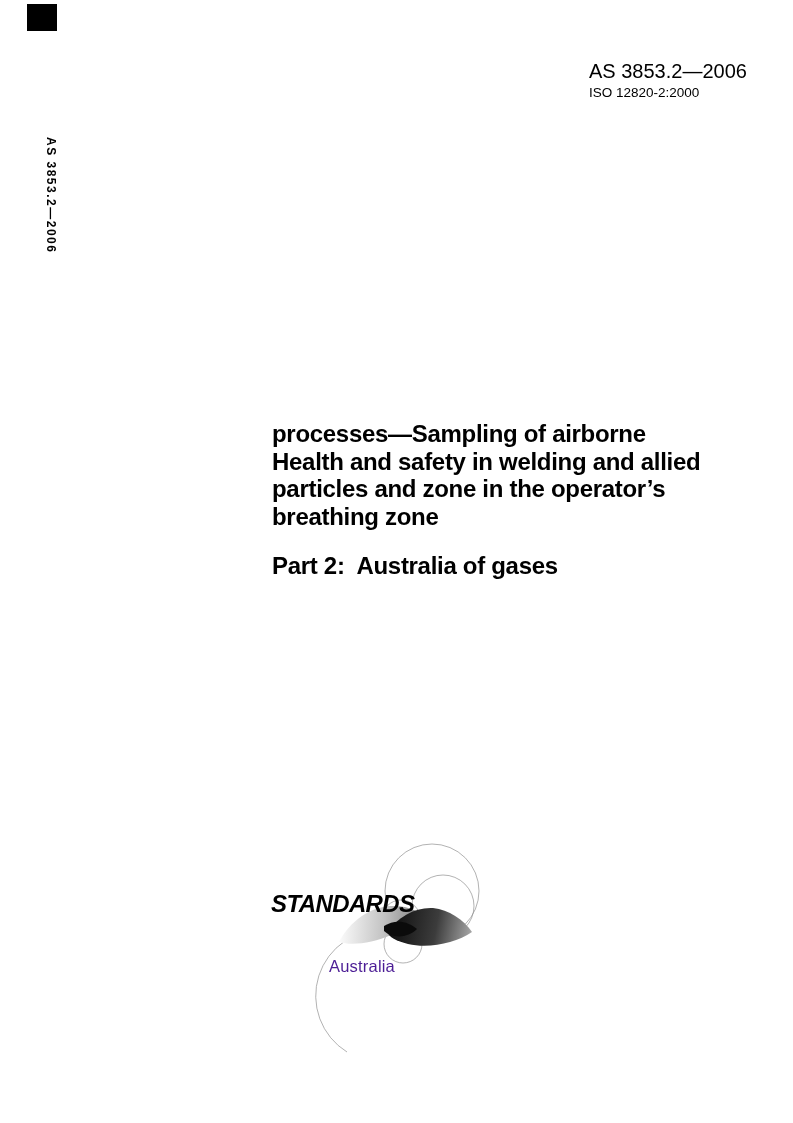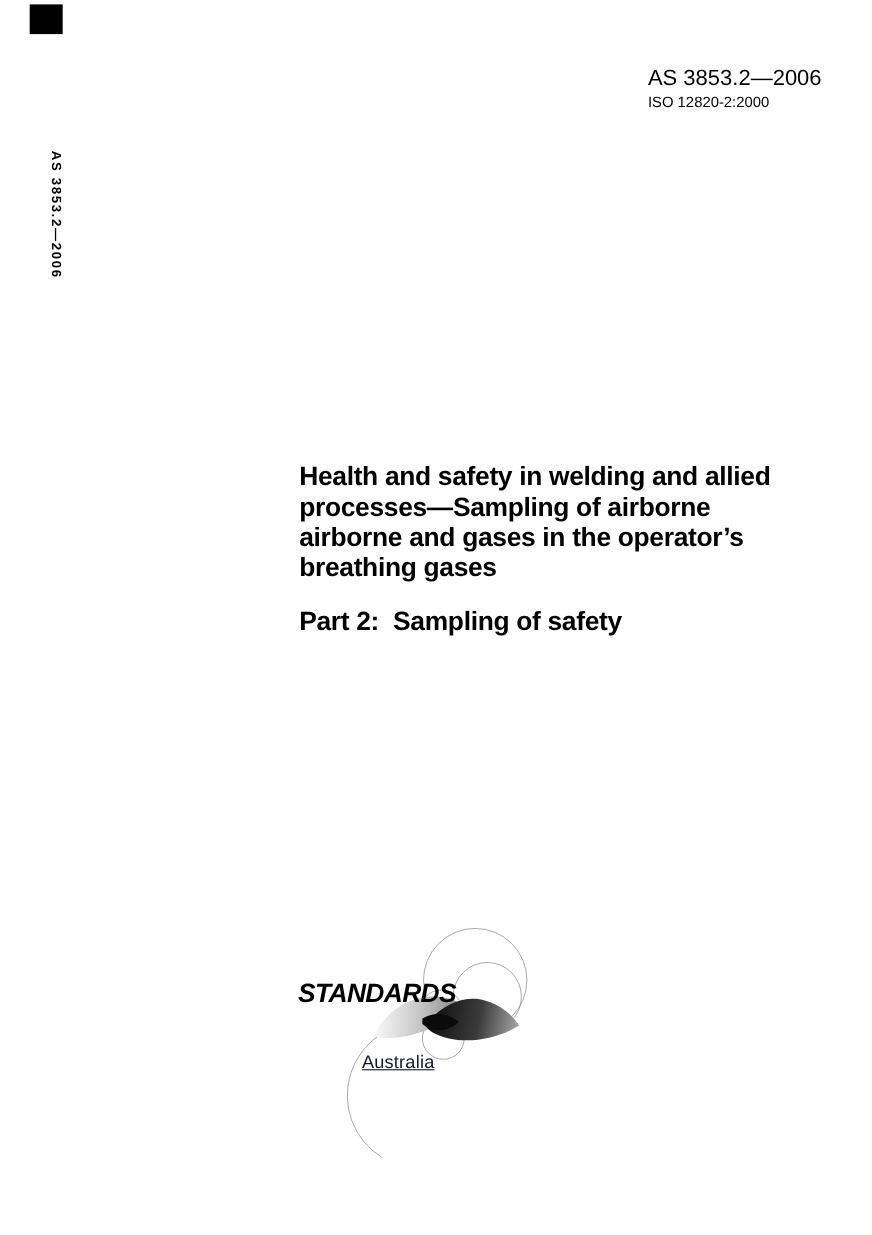--- a/index.html
+++ b/index.html
@@ -39,46 +39,46 @@
     font-size:24px;font-weight:bold;letter-spacing:-0.3px;
     white-space:pre;
   }
   .logo-art{position:absolute;left:250px;top:825px;width:250px;height:240px;}
   .logo-primary{
     position:absolute;left:271px;top:892px;
     font-size:24px;font-weight:bold;letter-spacing:-0.6px;line-height:1;font-style:italic;
   }
   .logo-secondary{
     position:absolute;left:329px;top:958px;
-    font-size:16.5px;color:#0f172a;letter-spacing:0.2px;line-height:1;text-decoration:underline;
+    font-size:16.5px;color:#4c1d95;letter-spacing:0.2px;line-height:1;
   }
 </style>
 </head>
 <body>
 
 <div class="page">
 
   <div class="corner-mark"></div>
 
   <div class="spine">AS 3853.2—2006</div>
 
   <div class="ref-block">
     <div class="ref-primary">AS 3853.2—2006</div>
     <div class="ref-secondary">ISO 12820-2:2000</div>
   </div>
 
 
   <div class="main-title">
+    <div class="title-line">processes—Sampling of airborne</div>
     <div class="title-line">Health and safety in welding and allied</div>
-    <div class="title-line">processes—Sampling of airborne</div>
-    <div class="title-line">airborne and gases in the operator’s</div>
-    <div class="title-line">breathing gases</div>
+    <div class="title-line">particles and zone in the operator’s</div>
+    <div class="title-line">breathing zone</div>
   </div>
 
-  <div class="part-title">Part 2:  Sampling of safety</div>
+  <div class="part-title">Part 2:  Australia of gases</div>
 
   <div>
     <svg class="logo-art" viewBox="250 825 250 240">
       <defs>
         <linearGradient id="gradLight" gradientUnits="userSpaceOnUse" x1="339" y1="925" x2="436" y2="930">
           <stop offset="0" stop-color="#fcfcfc"></stop>
           <stop offset="0.45" stop-color="#c4c4c4"></stop>
           <stop offset="1" stop-color="#666666"></stop>
         </linearGradient>
         <linearGradient id="gradDark" gradientUnits="userSpaceOnUse" x1="392" y1="920" x2="472" y2="935">

